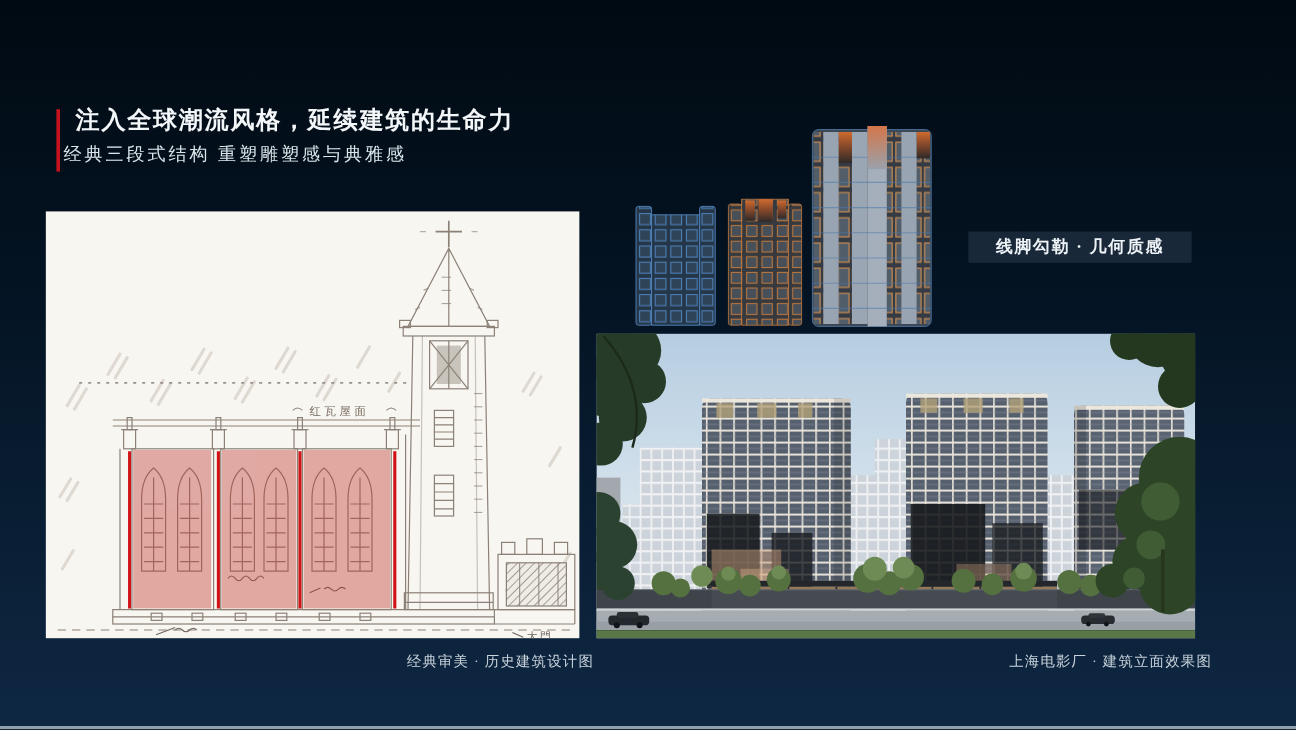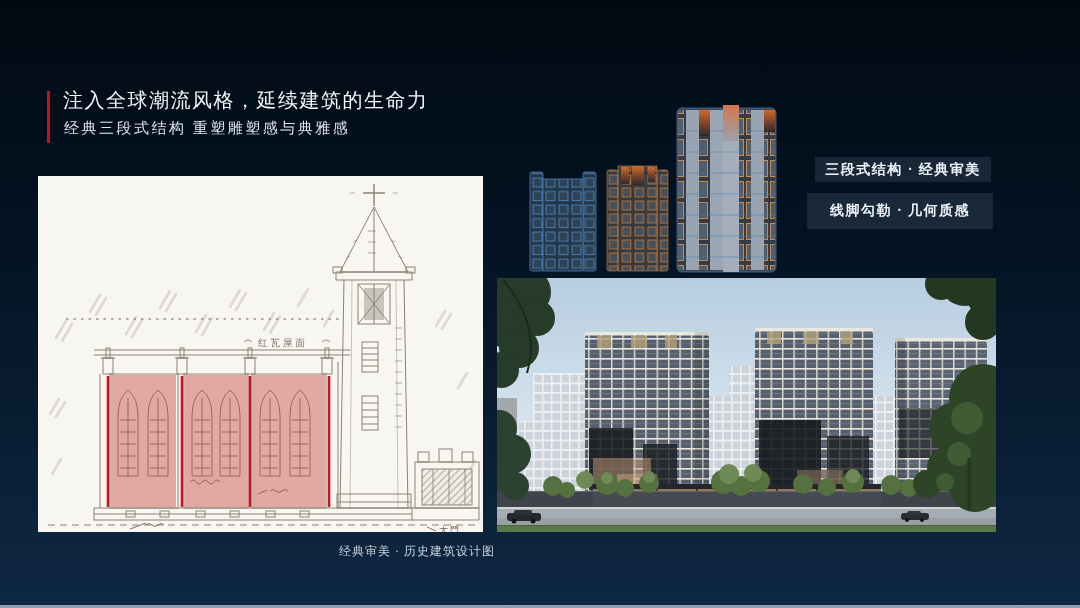--- a/index.html
+++ b/index.html
@@ -3,48 +3,48 @@
 <meta charset="utf-8">
 <style>
   html,body{margin:0;padding:0;background:#000;}
   #slide{
     position:relative;width:1080px;height:608px;overflow:hidden;
     background:linear-gradient(180deg,#010a12 0%,#041424 42%,#0b2138 80%,#0e2743 100%);
     font-family:"Liberation Serif","DejaVu Serif",serif;
   }
   .abs{position:absolute;}
   #accent-bar{left:47px;top:91px;width:3px;height:52px;background:#c5131d;}
-  #title{left:63px;top:87px;font-size:20px;font-weight:normal;color:#f4f7f9;letter-spacing:1.5px;white-space:nowrap;}
-  #subtitle{left:64px;top:119px;font-size:15px;color:#dde6ec;letter-spacing:2.5px;white-space:nowrap;text-align:right;}
+  #title{left:63px;top:87px;font-size:20px;font-weight:bold;color:#f4f7f9;letter-spacing:1.5px;white-space:nowrap;}
+  #subtitle{left:53px;top:119px;font-size:15px;color:#dde6ec;letter-spacing:2.5px;white-space:nowrap;text-align:right;}
   .tag{
     background:rgba(173,196,221,0.13);color:#eef3f7;font-size:14px;font-weight:bold;
     letter-spacing:1.5px;display:flex;align-items:center;justify-content:center;white-space:nowrap;
   }
   #tag-structure{left:815px;top:157px;width:176px;height:25px;}
-  #tag-moulding{left:807px;top:193px;width:186px;height:36px;}
+  #tag-moulding{left:807px;top:193px;width:186px;height:26px;}
   .caption{font-size:12px;color:#c9d3dc;letter-spacing:1px;white-space:nowrap;}
   #caption-process{right:70px;top:252px;}
   #caption-historical{right:585px;top:543px;}
   #caption-render{right:70px;top:543px;}
   #bottom-bar{left:0;bottom:0;width:1080px;height:3px;background:#8fa0b0;}
   svg{display:block;}
 </style>
 </head>
 <body>
 
 <div id="slide">
 
   <div id="accent-bar" class="abs"></div>
   <div id="title" class="abs">注入全球潮流风格，延续建筑的生命力</div>
   <div id="subtitle" class="abs">经典三段式结构 重塑雕塑感与典雅感</div>
 
-  <div id="tag-structure" class="abs tag">三段式结构 · 经典审美</div>
   <div id="tag-moulding" class="abs tag">线脚勾勒 · 几何质感</div>
 
   <div id="caption-historical" class="abs caption">经典审美 · 历史建筑设计图</div>
+  <div id="caption-render" class="abs caption">上海电影厂 · 建筑立面效果图</div>
 
   <svg class="abs" style="left:38px;top:176px;" width="445" height="356" viewBox="0 0 445 356">
     <defs>
       <pattern id="hatchGate" width="5" height="5" patternUnits="userSpaceOnUse" patternTransform="rotate(45)">
         <rect width="5" height="5" fill="#efece5"></rect>
         <line x1="0" y1="0" x2="0" y2="5" stroke="#7d746a" stroke-width="1.1"></line>
       </pattern>
     </defs>
     <rect width="445" height="356" fill="#f8f6f1"></rect>
 

